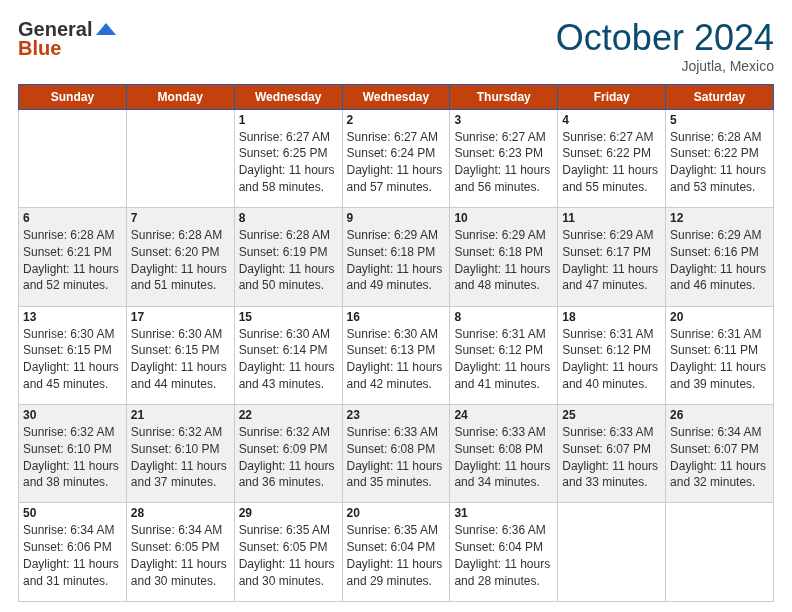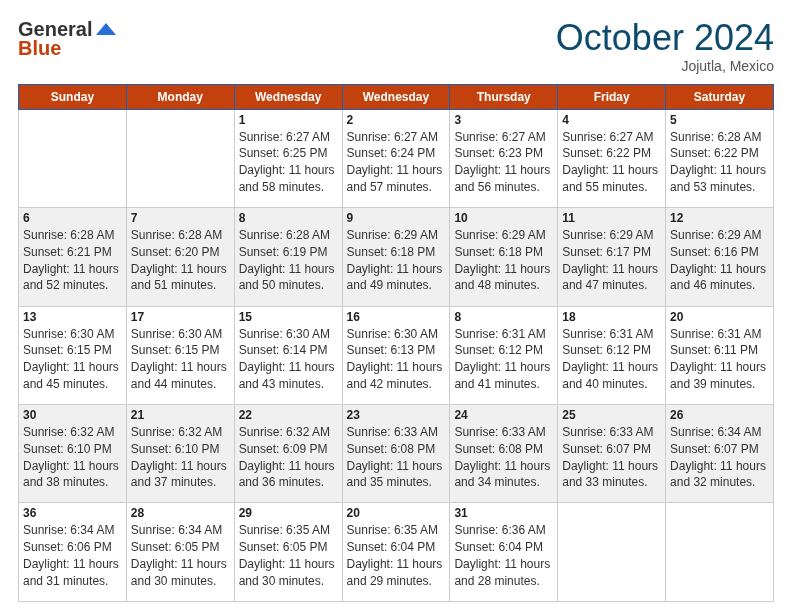--- a/index.html
+++ b/index.html
@@ -228,21 +228,21 @@
             <span class="day-num">25</span>
             <div class="day-info">Sunrise: 6:33 AM<br>Sunset: 6:07 PM<br>Daylight: 11 hours and 33 minutes.</div>
           </td>
           <td>
             <span class="day-num">26</span>
             <div class="day-info">Sunrise: 6:34 AM<br>Sunset: 6:07 PM<br>Daylight: 11 hours and 32 minutes.</div>
           </td>
         </tr>
         <tr class="row-white">
           <td>
-            <span class="day-num">36</span>
+            <span class="day-num">50</span>
             <div class="day-info">Sunrise: 6:34 AM<br>Sunset: 6:06 PM<br>Daylight: 11 hours and 31 minutes.</div>
           </td>
           <td>
             <span class="day-num">28</span>
             <div class="day-info">Sunrise: 6:34 AM<br>Sunset: 6:05 PM<br>Daylight: 11 hours and 30 minutes.</div>
           </td>
           <td>
             <span class="day-num">29</span>
             <div class="day-info">Sunrise: 6:35 AM<br>Sunset: 6:05 PM<br>Daylight: 11 hours and 30 minutes.</div>
           </td>

